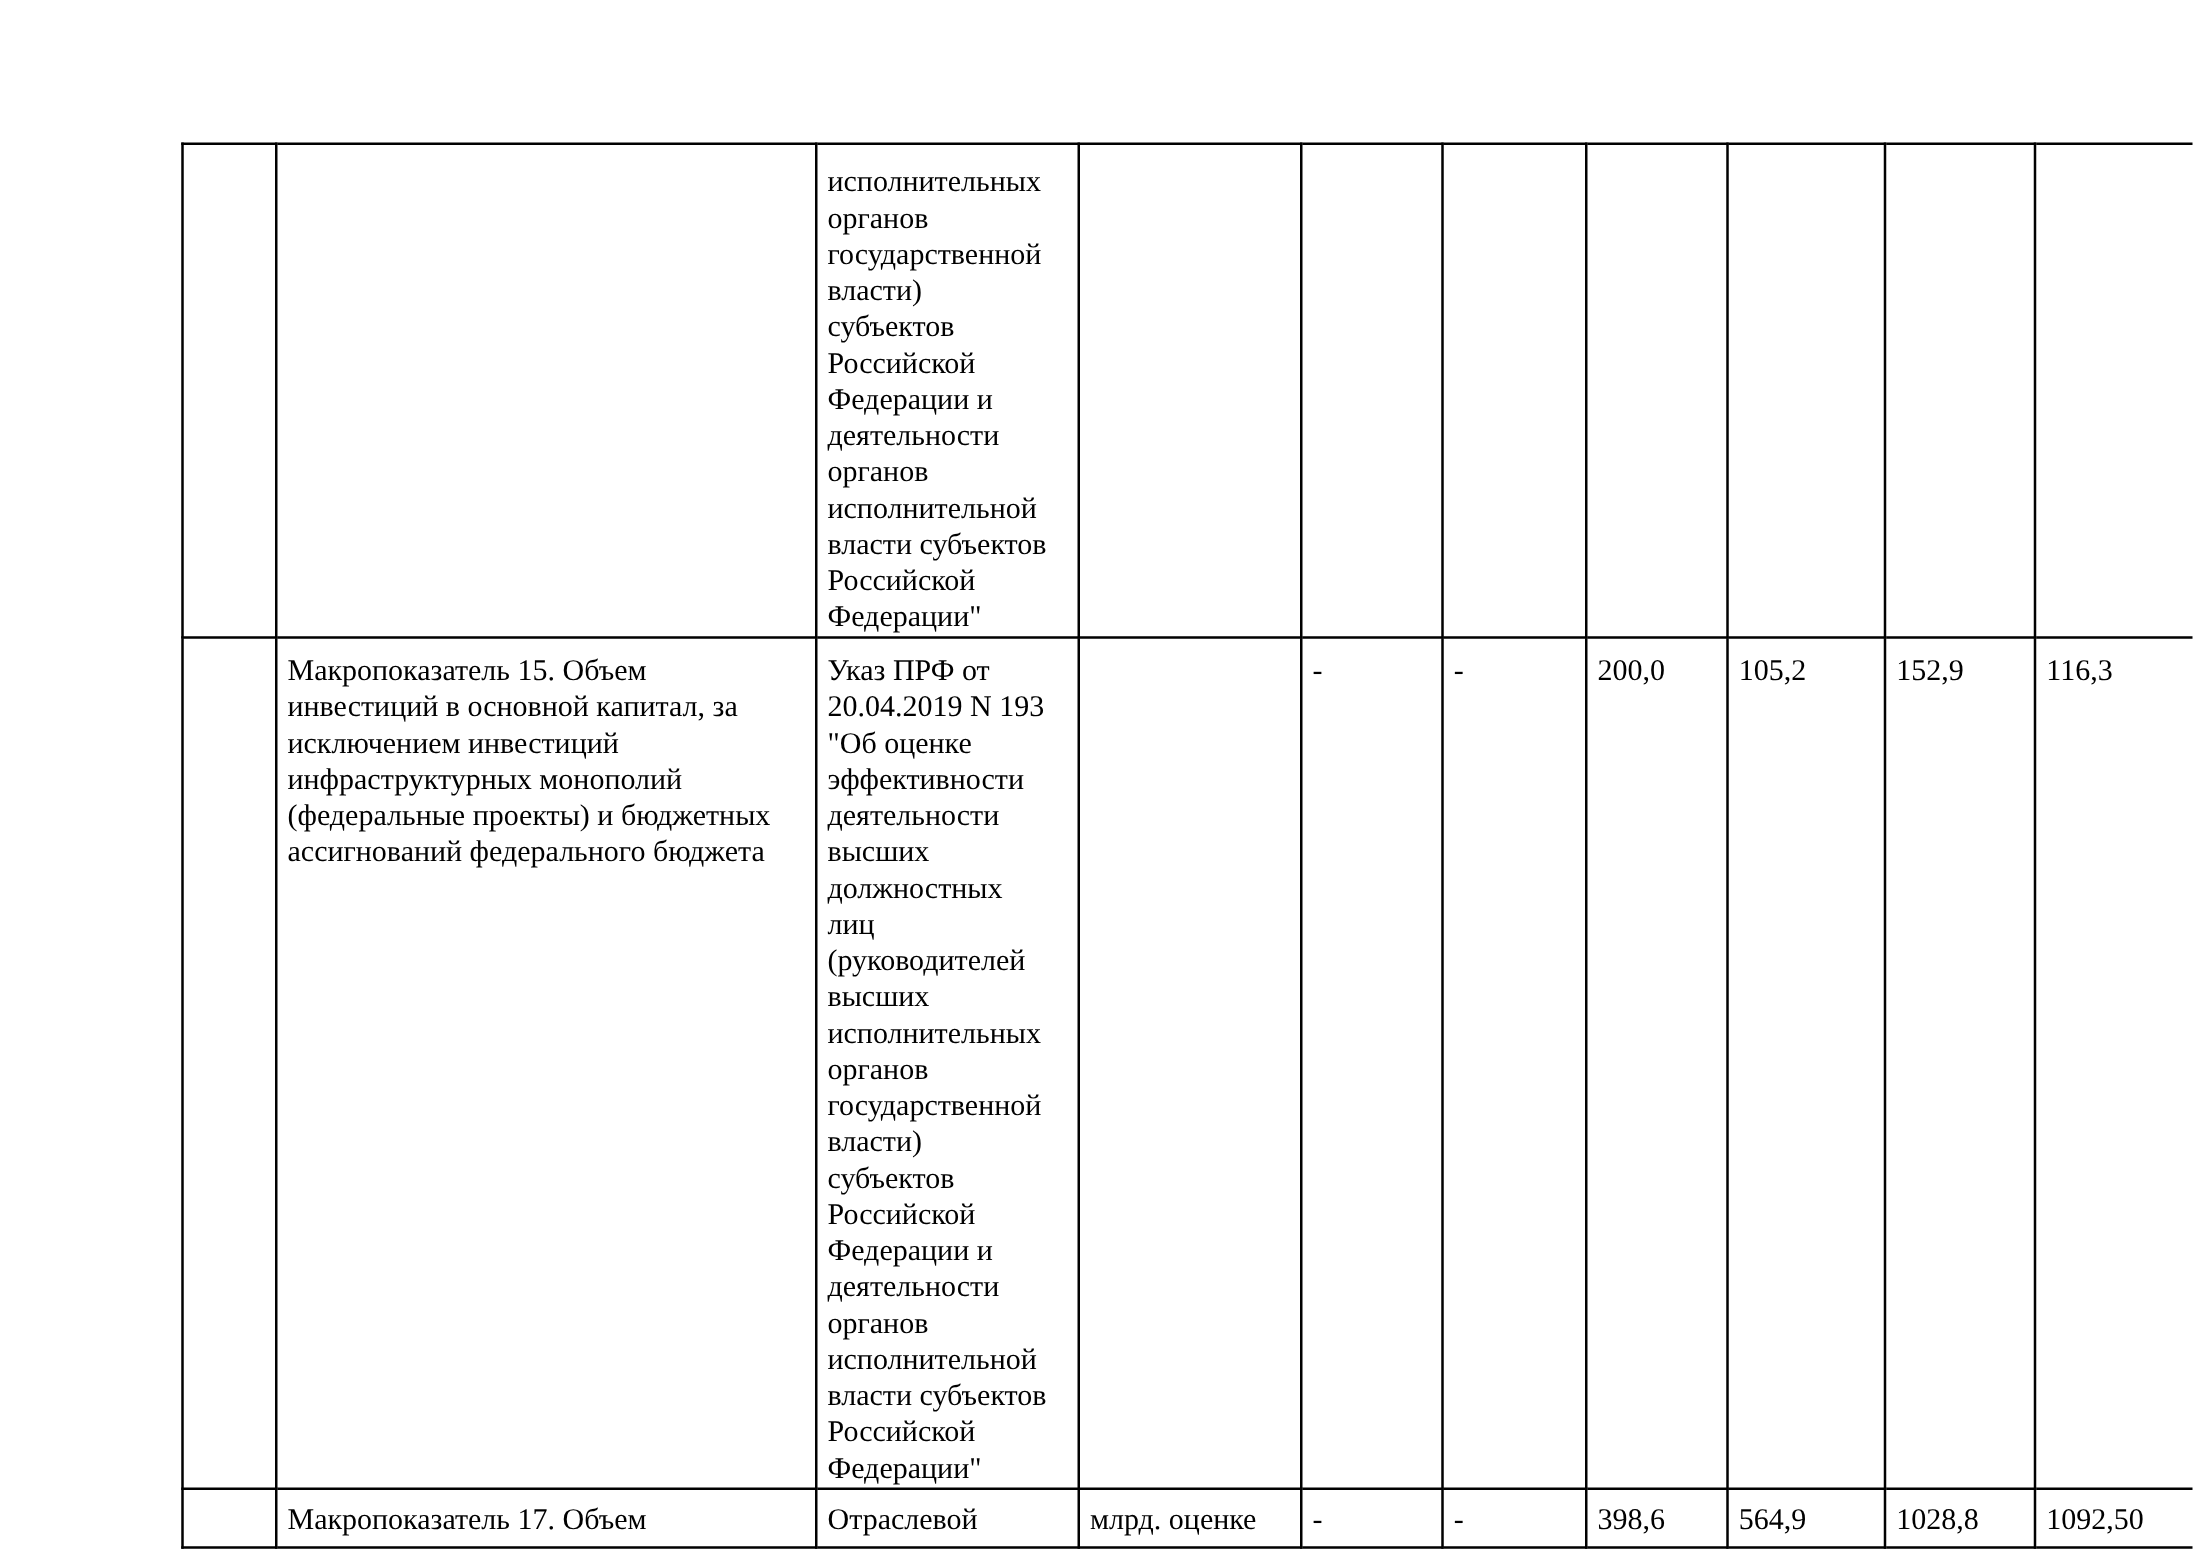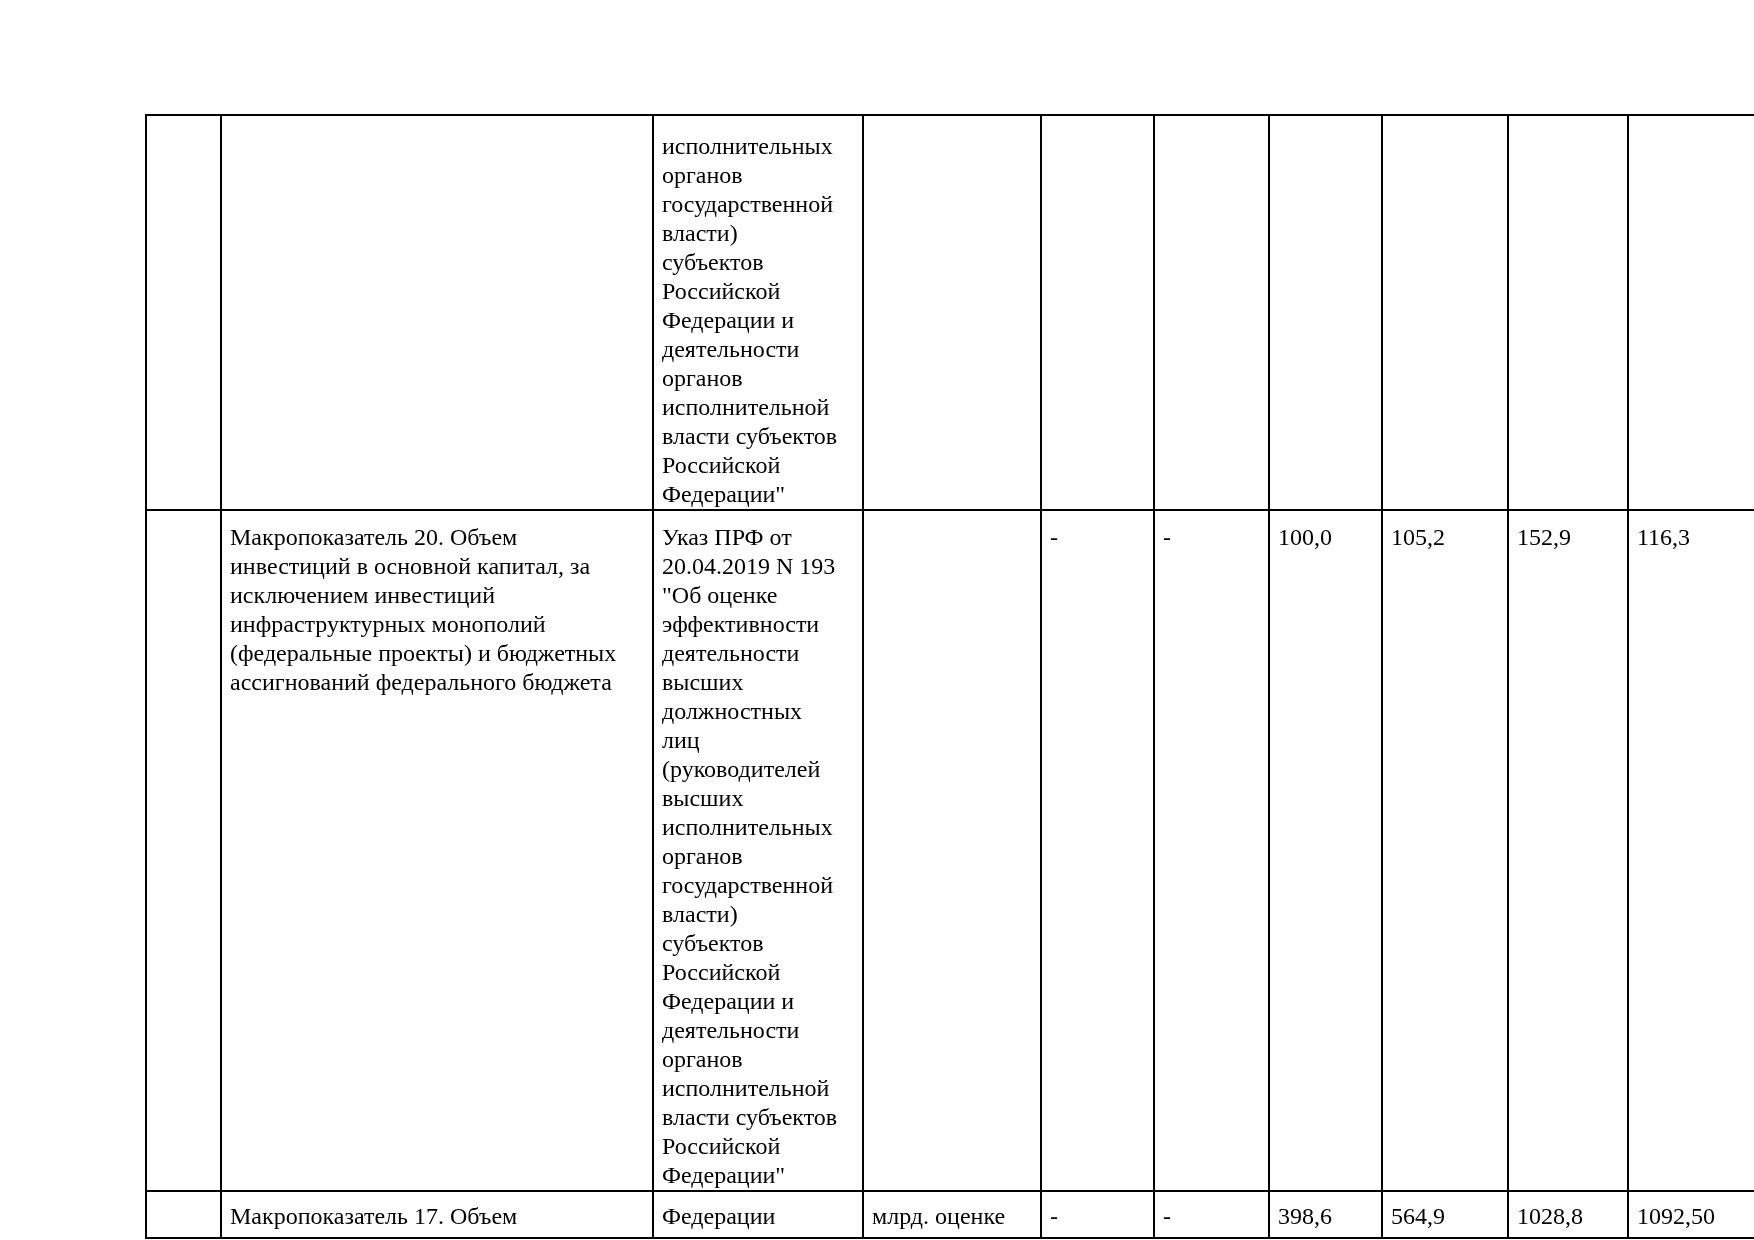--- a/index.html
+++ b/index.html
@@ -85,21 +85,21 @@
       <td class="cell-unit"></td>
       <td class="cell-value"></td>
       <td class="cell-value"></td>
       <td class="cell-value"></td>
       <td class="cell-value"></td>
       <td class="cell-value"></td>
       <td class="cell-value"></td>
     </tr>
     <tr class="row-indicator-16">
       <td class="cell-num"></td>
-      <td class="cell-name">Макропоказатель 20. Объем
+      <td class="cell-name">Макропоказатель 15. Объем
 инвестиций в основной капитал, за
 исключением инвестиций
 инфраструктурных монополий
 (федеральные проекты) и бюджетных
 ассигнований федерального бюджета</td>
       <td class="cell-basis">Указ ПРФ от
 20.04.2019 N 193
 "Об оценке
 эффективности
 деятельности
@@ -115,29 +115,29 @@
 Федерации и
 деятельности
 органов
 исполнительной
 власти субъектов
 Российской
 Федерации"</td>
       <td class="cell-unit"></td>
       <td class="cell-value">-</td>
       <td class="cell-value">-</td>
-      <td class="cell-value">100,0</td>
+      <td class="cell-value">200,0</td>
       <td class="cell-value">105,2</td>
       <td class="cell-value">152,9</td>
       <td class="cell-value">116,3</td>
     </tr>
     <tr class="row-indicator-17">
       <td class="cell-num"></td>
       <td class="cell-name">Макропоказатель 17. Объем</td>
-      <td class="cell-basis">Федерации</td>
+      <td class="cell-basis">Отраслевой</td>
       <td class="cell-unit">млрд. оценке</td>
       <td class="cell-value">-</td>
       <td class="cell-value">-</td>
       <td class="cell-value">398,6</td>
       <td class="cell-value">564,9</td>
       <td class="cell-value">1028,8</td>
       <td class="cell-value">1092,50</td>
     </tr>
   </tbody>
 </table>

